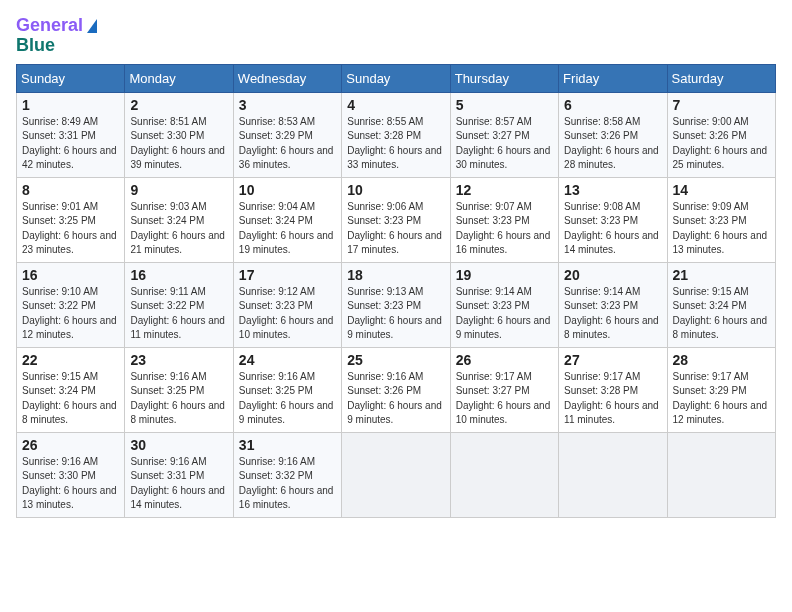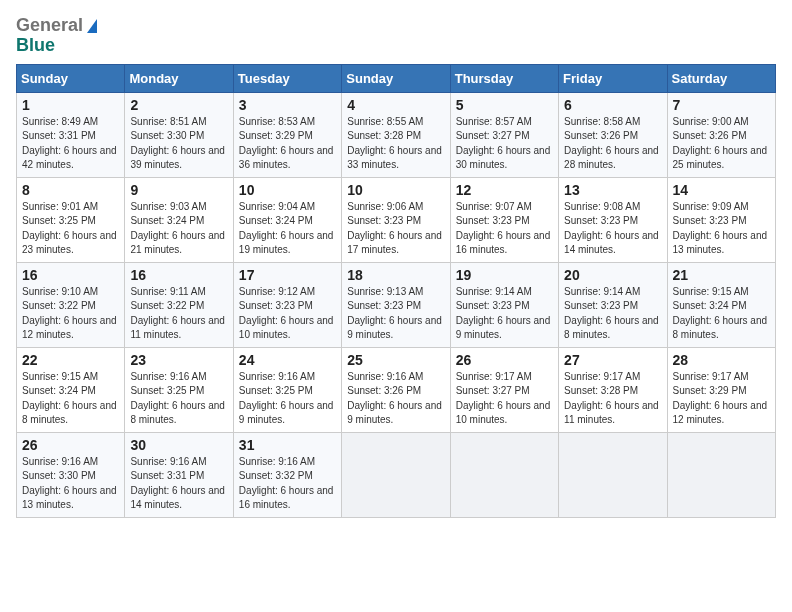--- a/index.html
+++ b/index.html
@@ -16,21 +16,21 @@
       align-items: flex-start;
       margin-bottom: 8px;
     }
     .logo {
       display: flex;
       flex-direction: column;
       font-size: 18px;
       font-weight: bold;
       line-height: 1.1;
     }
-    .logo-general { color: #737373; }
+    .logo-general { color: #8b5cf6; }
     .logo-blue { color: #0f766e; }
     .logo-icon {
       display: inline-block;
       width: 0;
       height: 0;
       border-left: 10px solid transparent;
       border-bottom: 14px solid #1a6bbf;
       margin-left: 4px;
       vertical-align: middle;
     }
@@ -49,21 +49,21 @@
       width: 100%;
       border-collapse: collapse;
       font-size: 11px;
     }
     .calendar thead th {
       background: #3674b5;
       color: #fff;
       padding: 6px 4px;
       text-align: left;
       font-size: 13px;
-      font-weight: bold;
+      font-weight: normal;
       border: 1px solid #2a5a9a;
     }
     .calendar tbody td {
       vertical-align: top;
       border: 1px solid #ccc;
       padding: 4px 5px;
       width: 14.28%;
       min-height: 80px;
       background: #fff;
     }
@@ -101,21 +101,21 @@
     <div class="main-title"></div>
     <div class="subtitle"></div>
   </div>
 </div>
 
 <table class="calendar">
   <thead>
     <tr>
     <th>Sunday</th>
         <th>Monday</th>
-        <th>Tuesday</th>
+        <th>Wednesday</th>
         <th>Sunday</th>
         <th>Thursday</th>
         <th>Friday</th>
         <th>Saturday</th>
       </tr>
   </thead>
   <tbody>
   <tr>
         <td>
           <span class="day-num">1</span>

